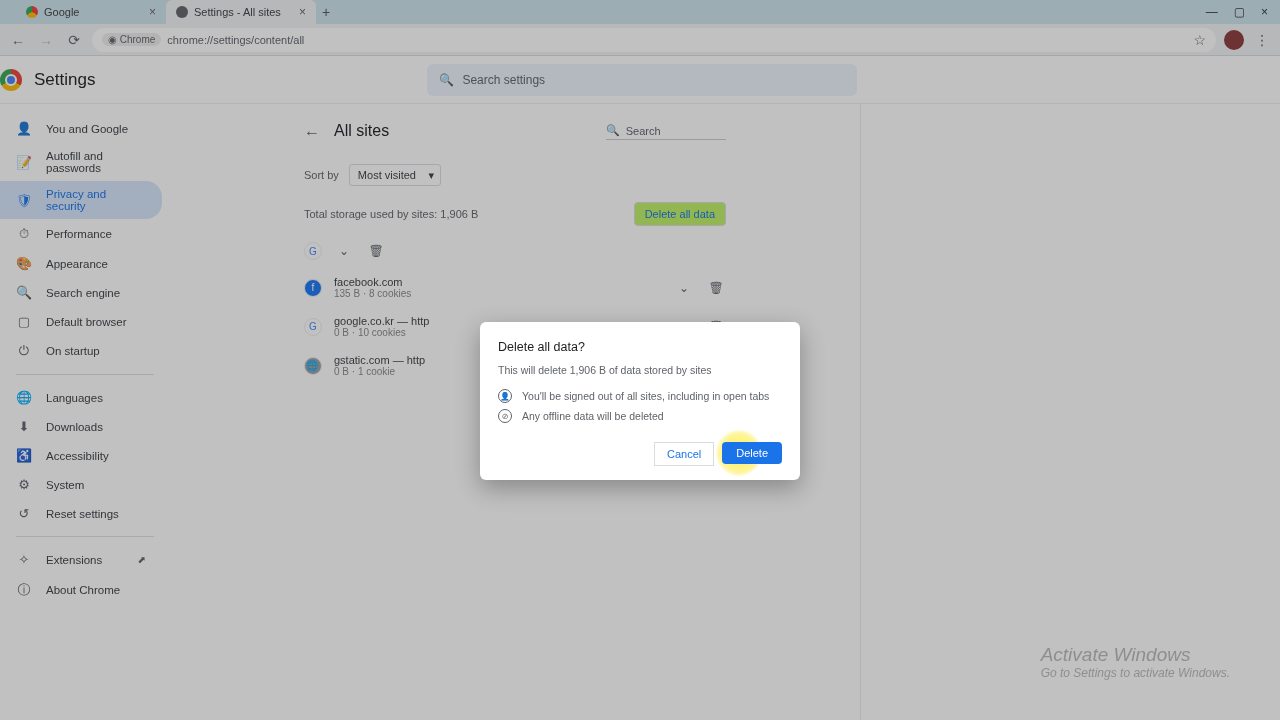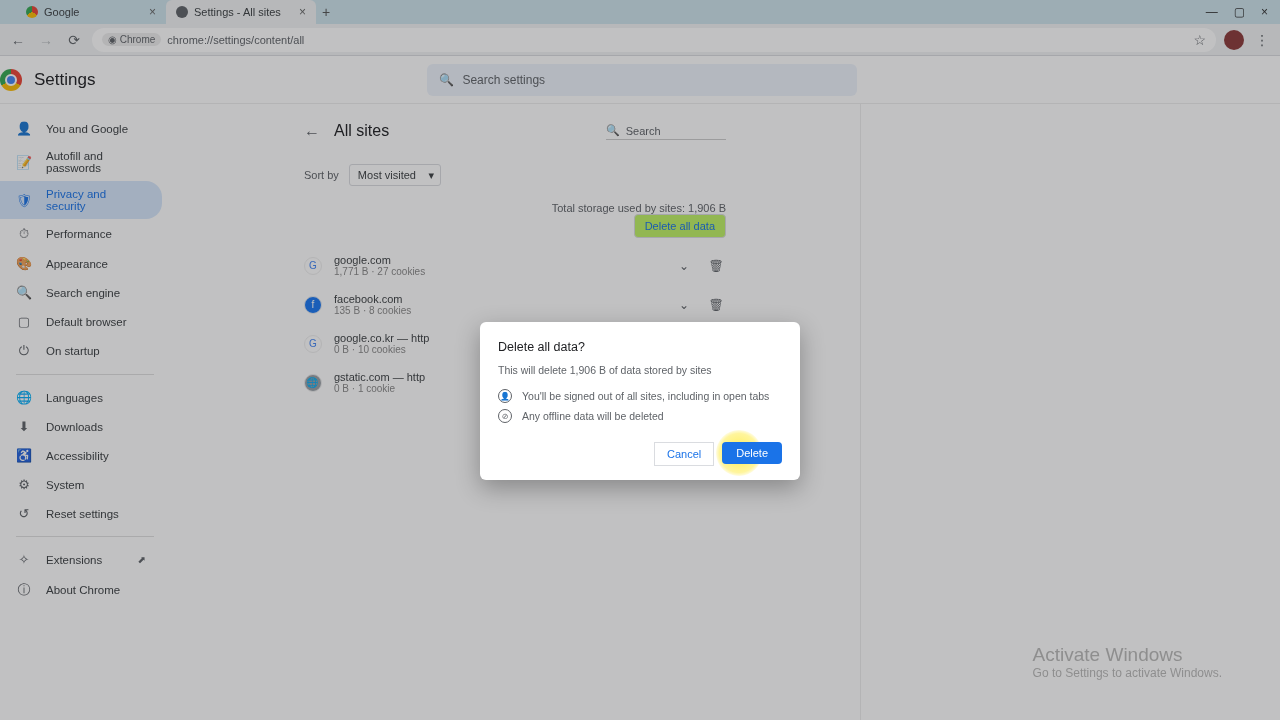--- a/index.html
+++ b/index.html
@@ -43,21 +43,21 @@
 .panel { width: 430px; padding: 10px 0; }
 .panel-header { display: flex; align-items: center; gap: 14px; padding: 8px 4px; }
 .panel-header .back { font-size: 16px; color: #5f6368; }
 .panel-header .title { font-size: 16px; color: #202124; }
 .panel-header .psearch { margin-left: auto; display: flex; align-items: center; gap: 6px; font-size: 11px; color: #5f6368; border-bottom: 1px solid #ccc; padding: 2px 0; width: 120px; }
 
 .sort-row { display: flex; align-items: center; gap: 10px; padding: 16px 4px 8px; font-size: 11px; color: #5f6368; }
 .sort-select { border: 1px solid #dadce0; border-radius: 3px; padding: 4px 24px 4px 8px; font-size: 11px; position: relative; color: #3c4043; }
 .sort-select::after { content: '▾'; position: absolute; right: 6px; }
 
-.storage-row { display: flex; align-items: flex-end; padding: 8px 4px; font-size: 11px; color: #5f6368; flex-direction: column; }
+.storage-row { display: flex; align-items: center; padding: 8px 4px; font-size: 11px; color: #5f6368; }
 .delete-all-btn { margin-left: auto; border: 1px solid #dadce0; border-radius: 4px; padding: 5px 10px; font-size: 11px; color: #1a73e8; background: #bef264; }
 
 .site-row { display: flex; align-items: center; gap: 12px; padding: 8px 4px; }
 .site-favicon { width: 18px; height: 18px; border-radius: 50%; display: flex; align-items: center; justify-content: center; font-size: 10px; color: #fff; }
 .site-info { flex: 1; }
 .site-name { font-size: 11px; color: #3c4043; }
 .site-meta { font-size: 10px; color: #888; }
 .site-chevron { font-size: 12px; color: #5f6368; width: 20px; text-align: center; }
 .site-trash { font-size: 12px; color: #5f6368; width: 20px; text-align: center; }
 
@@ -74,21 +74,21 @@
 .dialog-bullet .bicon { width: 14px; height: 14px; border-radius: 50%; border: 1.5px solid #5f6368; display: flex; align-items: center; justify-content: center; font-size: 8px; }
 .dialog-actions { display: flex; justify-content: flex-end; gap: 8px; margin-top: 16px; }
 .btn-cancel { border: 1px solid #dadce0; background: #fff; color: #1a73e8; font-size: 11px; padding: 5px 12px; border-radius: 0; }
 .btn-delete { background: #1a73e8; color: #fff; font-size: 11px; padding: 5px 14px; border-radius: 4px; border: none; position: relative; }
 
 
 .click-ring { position: absolute; width: 46px; height: 46px; border-radius: 50%; background: radial-gradient(circle, rgba(255,235,59,0.9) 0%, rgba(255,235,59,0.5) 60%, rgba(255,235,59,0) 75%); left: -6px; top: -12px; z-index: -1; }
 .btn-delete-wrap { position: relative; z-index: 1; }
 
 
-.watermark { position: absolute; right: 58px; bottom: 40px; color: rgba(100,100,100,0.55); }
+.watermark { position: absolute; right: 50px; bottom: 40px; color: rgba(100,100,100,0.55); font-style: italic; }
 .watermark .line1 { font-size: 19px; font-weight: 300; }
 .watermark .line2 { font-size: 12px; }
 </style>
 </head>
 <body>
 
 <div class="titlebar">
   <div class="tabs">
     <div class="tab">
       <span class="favicon" style="background:conic-gradient(#ea4335 0 120deg,#fbbc05 120deg 240deg,#34a853 240deg);"></span>
@@ -216,24 +216,20 @@
           <span>Most visited</span>
         </div>
       </div>
       <div class="storage-row">
         <span>Total storage used by sites: 1,906 B</span>
         <button class="delete-all-btn">Delete all data</button>
       </div>
       <div id="sites">
           <div class="site-row">
             <div class="site-favicon" style="background:#fff;color:#4285f4;border:1px solid #eee">G</div>
-            <div class="site-info">
-              <div class="site-name">google.com</div>
-              <div class="site-meta">1,771 B · 27 cookies</div>
-            </div>
             <div class="site-chevron">⌄</div>
             <div class="site-trash">🗑</div>
           </div>
           <div class="site-row">
             <div class="site-favicon" style="background:#1877f2;color:#fff;border:1px solid #eee">f</div>
             <div class="site-info">
               <div class="site-name">facebook.com</div>
               <div class="site-meta">135 B · 8 cookies</div>
             </div>
             <div class="site-chevron">⌄</div>

